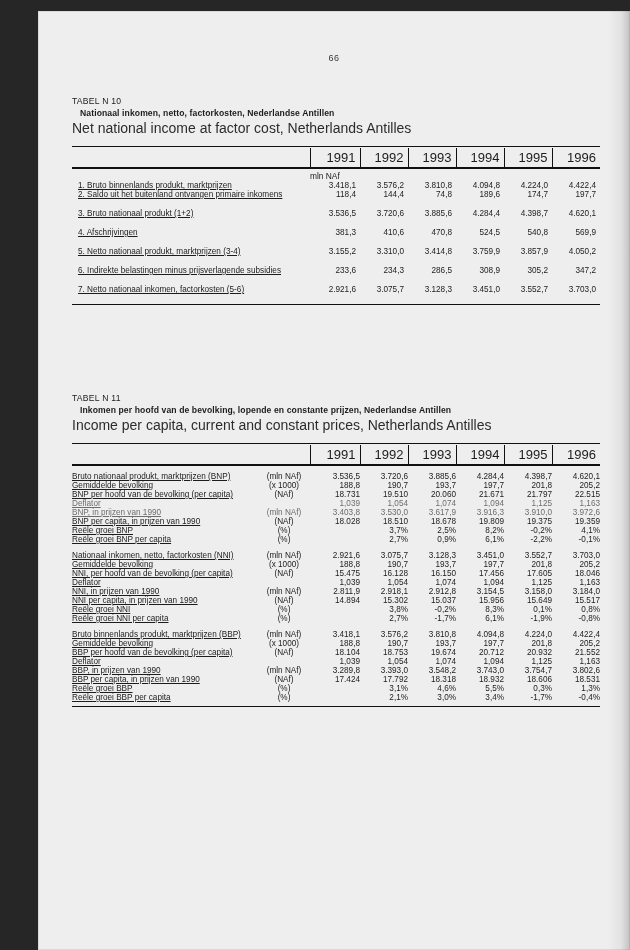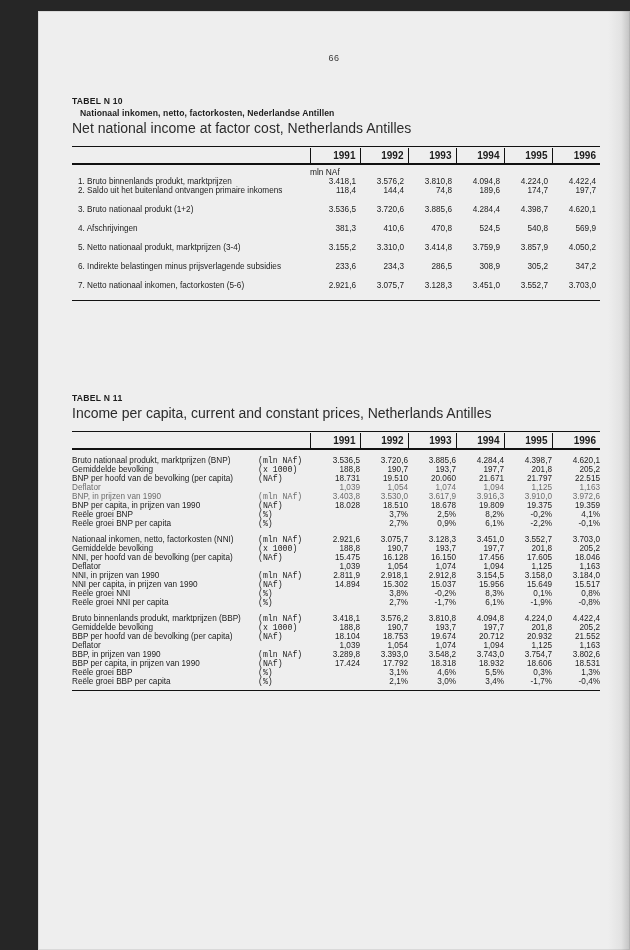--- a/index.html
+++ b/index.html
@@ -52,21 +52,21 @@
     position: absolute;
     left: 34px;
     width: 528px;
     color: #1c1c1c;
   }
   #table-n10-block { top: 85px; }
   #table-n11-block { top: 382px; }
 
   .tbl-code {
     font-size: 8.6px;
-    font-weight: bold;
+    font-weight: normal;
     letter-spacing: 0.25px;
     margin: 0 0 2px 0;
   }
   .tbl-title-nl {
     font-size: 8.6px;
     font-weight: bold;
     letter-spacing: 0.1px;
     margin: 0 0 2px 0;
     padding-left: 8px;
   }
@@ -86,40 +86,40 @@
   table.stat td, table.stat th {
     padding: 0;
     vertical-align: bottom;
     font-weight: normal;
   }
   .rule-top td { border-top: 1.2px solid #111; height: 1px; font-size: 0; }
   .rule-thick td { border-top: 2px solid #111; height: 2px; font-size: 0; }
   .rule-bottom td { border-top: 1.2px solid #111; height: 1px; font-size: 0; }
 
   thead tr.years th {
-    font-weight: bold;
-    font-size: 10px;
+    font-weight: normal;
+    font-size: 13px;
     text-align: right;
     padding: 2px 4px 2px 0;
     border-left: 1px solid #111;
   }
   thead tr.years th.spacer {
     border-left: none;
   }
 
   td.lbl {
     text-align: left;
     padding: 1.5px 0 1.5px 6px;
     white-space: nowrap;
+    text-decoration: underline;
   }
   td.unit {
-    text-align: left;
+    text-align: center;
     padding: 1.5px 0 1.5px 0;
     white-space: nowrap;
-    font-family: Liberation Mono, monospace;
   }
   td.num {
     text-align: right;
     padding: 1.5px 4px 1.5px 0;
     white-space: nowrap;
     font-variant-numeric: tabular-nums;
   }
   tr.faint td { color: #6d6d6d; }
   tr.spacer-row td { height: 7px; font-size: 0; line-height: 7px; }
   tr.gap-row td { height: 4px; font-size: 0; line-height: 4px; }
@@ -265,20 +265,21 @@
           </tr>
         <tr class="rule-bottom">
             <td colspan="7"></td>
           </tr>
       </tfoot>
     </table>
   </div>
 
   <div class="table-block" id="table-n11-block">
     <div class="tbl-code">TABEL N 11</div>
+    <div class="tbl-title-nl">Inkomen per hoofd van de bevolking, lopende en constante prijzen, Nederlandse Antillen</div>
     <div class="tbl-title-en">Income per capita, current and constant prices, Netherlands Antilles</div>
 
     <table class="stat">
       <colgroup>
         <col style="width:186px">
         <col style="width:52px">
         <col style="width:50px">
           <col style="width:48px">
           <col style="width:48px">
         <col style="width:48px">

